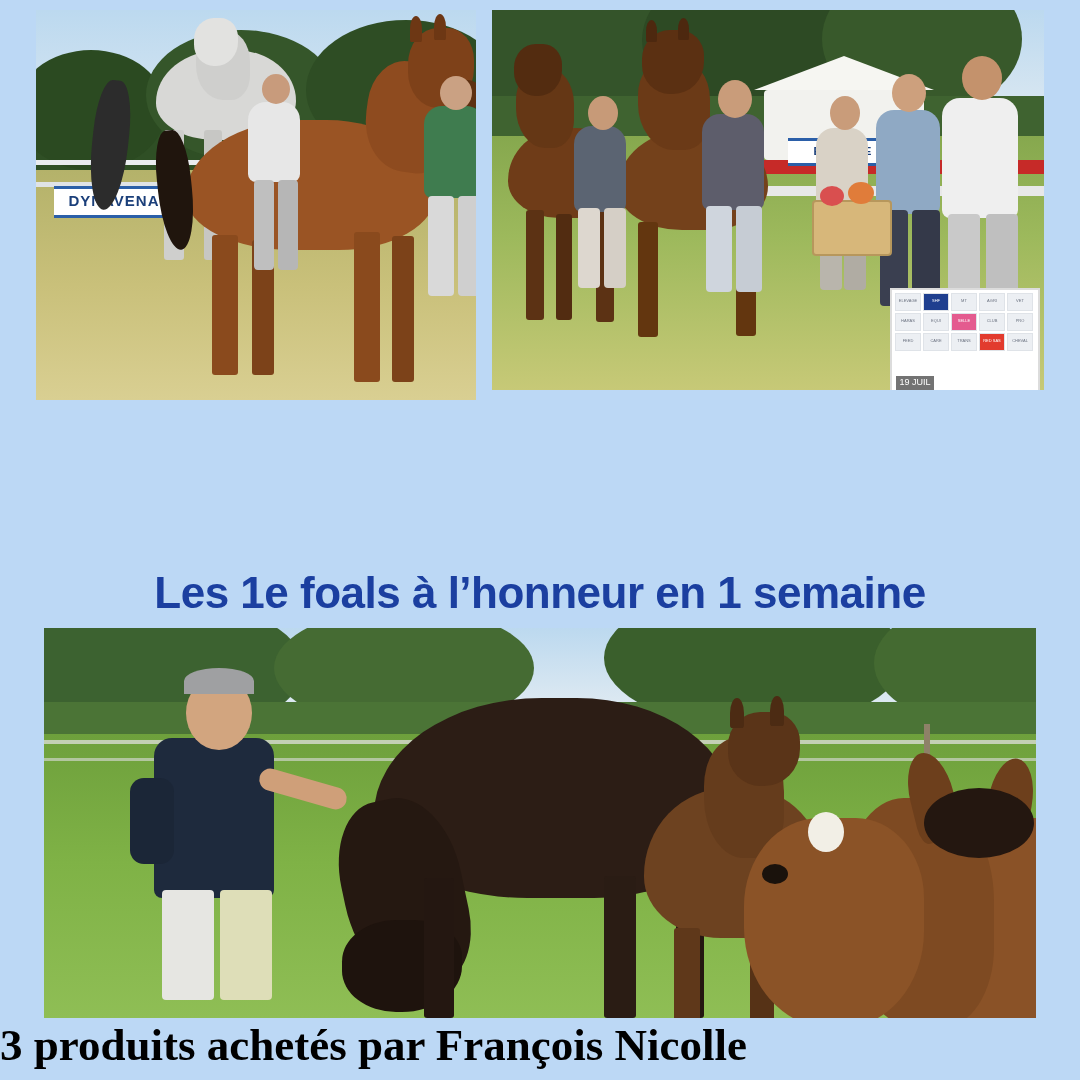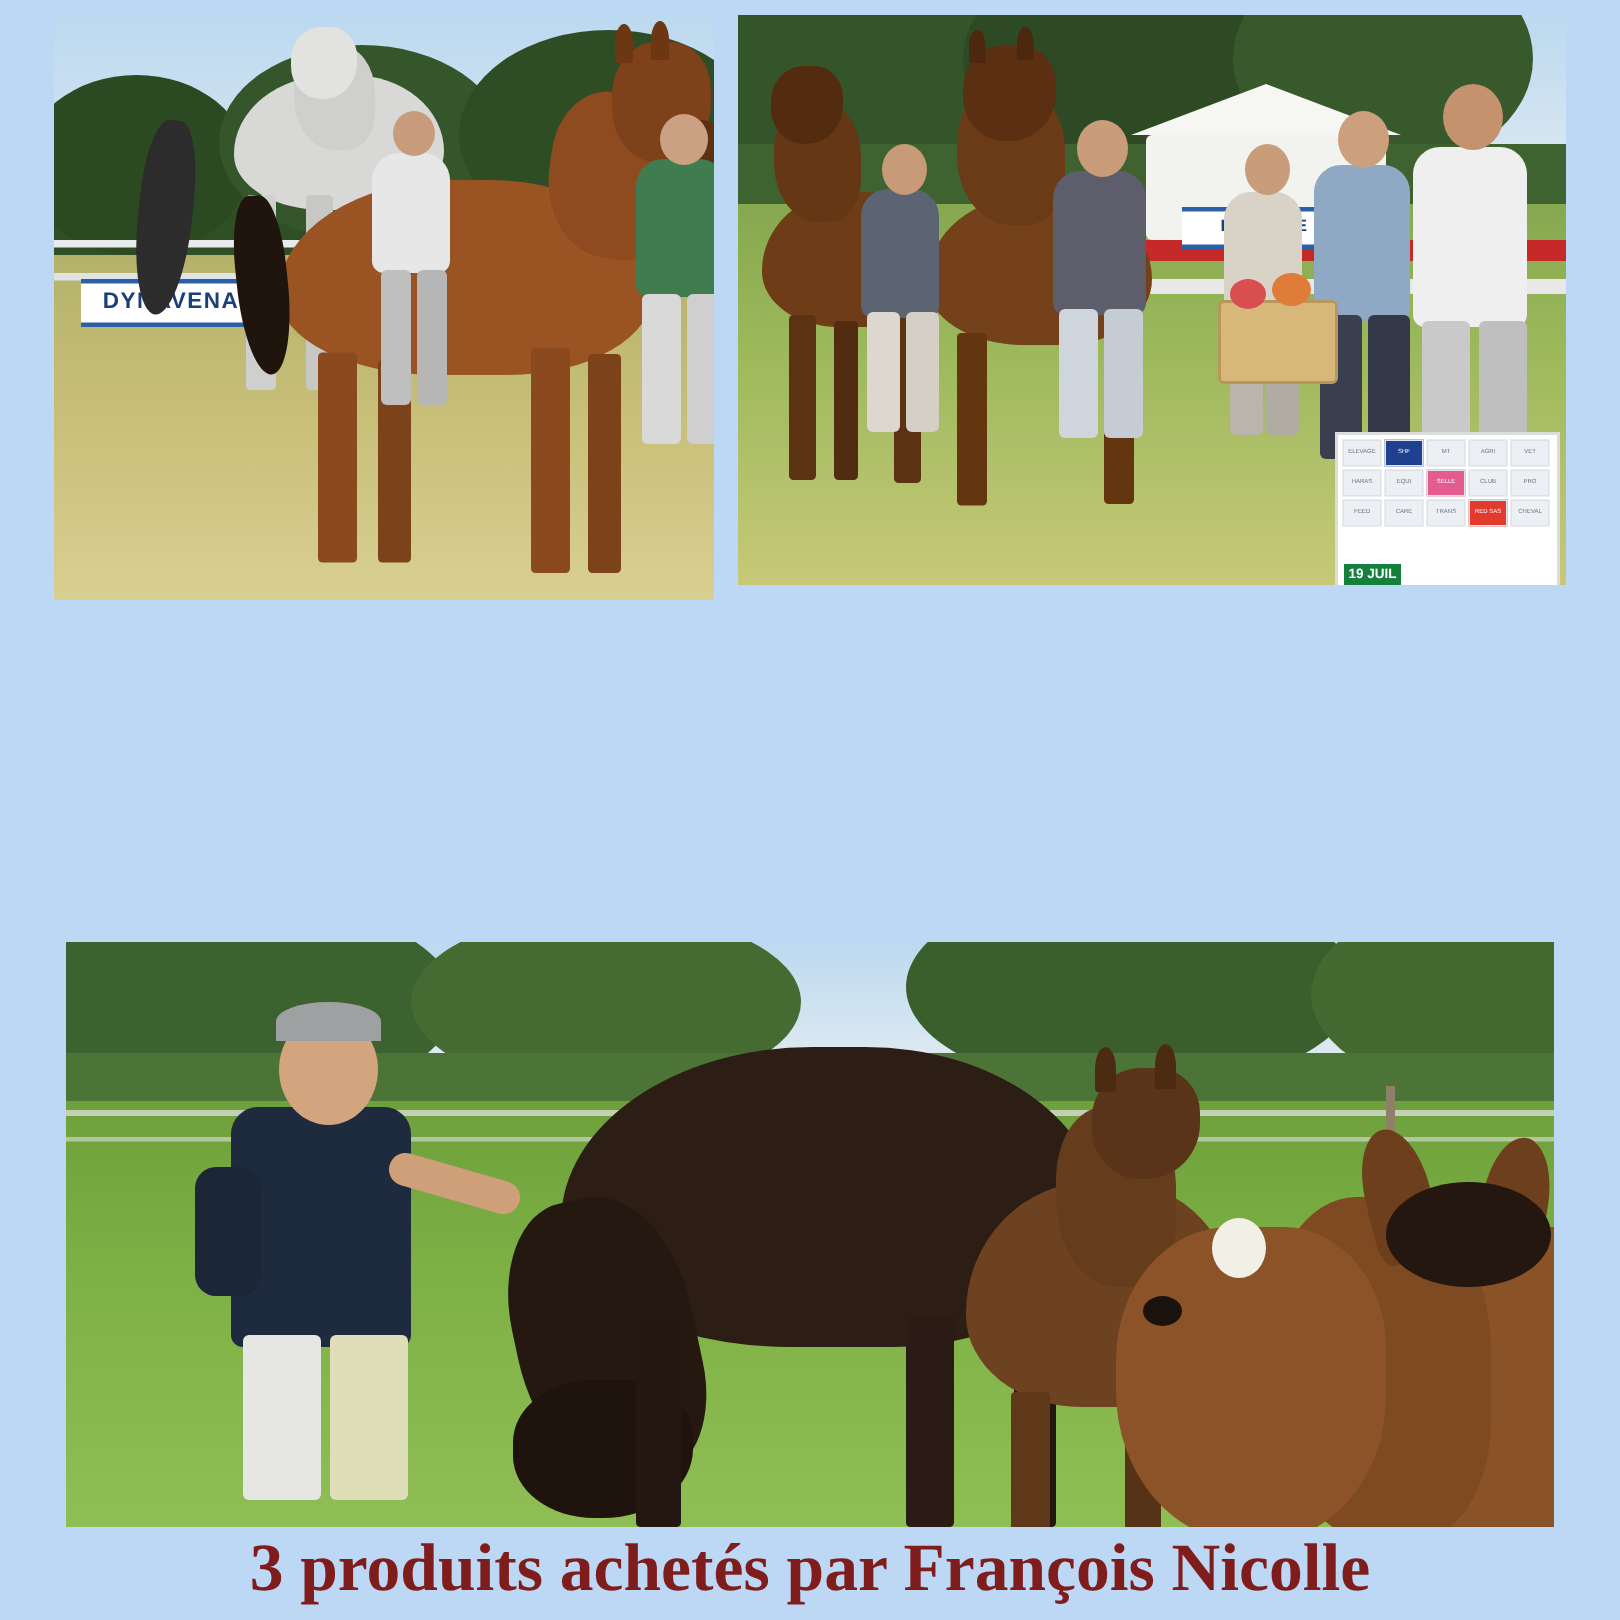--- a/index.html
+++ b/index.html
@@ -146,24 +146,24 @@
   }
   .sponsor-board .cell.red { background: #e23b2e; color: #fff; }
   .sponsor-board .cell.blue { background: #1f3f8f; color: #fff; }
   .sponsor-board .cell.pink { background: #e45b8f; color: #fff; }
   .board-badge {
     position: absolute;
     left: 4px;
     bottom: 4px;
     width: 38px;
     height: 26px;
-    background: #15803d;
+    background: #737373;
     color: #fff;
     font-size: 9px;
-    font-weight: bold;
+    font-weight: normal;
     text-align: center;
     line-height: 11px;
     padding-top: 1px;
     box-sizing: border-box;
   }
 
   
   .field-banner {
     position: absolute;
     background: #ffffff;
@@ -215,26 +215,26 @@
     font-size: 44px;
     line-height: 54px;
     color: #1b3fa0;
     letter-spacing: -0.5px;
   }
   .footer-text {
     position: absolute;
     left: 0;
     right: 0;
     bottom: 6px;
-    text-align: center;
+    text-align: left;
     font-family: "Liberation Serif", serif;
     font-weight: bold;
     font-size: 45px;
     line-height: 58px;
-    color: #7f1d1d;
+    color: #000000;
   }
 </style>
 </head>
 <body>
 
 <div class="poster">
 
   <div class="photo-topleft">
     <div class="sky" style="height:150px;"></div>
     <div class="treeline dark" style="top:92px;height:70px;"></div>
@@ -355,20 +355,21 @@
       <div class="cell red">RED SAS</div>
       <div class="cell">CHEVAL</div>
       <div class="board-badge">19 JUIL</div>
     </div>
   </div>
 
   <div class="headline-top">
   </div>
 
 
+  <div class="subtitle">Les 1e foals à l’honneur en 1 semaine</div>
 
   <div class="photo-bottom">
     <div class="sky" style="height:80px;"></div>
     <div class="blob" style="left:-40px;top:-30px;width:300px;height:140px;background:#3c6230;"></div>
     <div class="blob" style="left:230px;top:-20px;width:260px;height:120px;background:#456b33;"></div>
     <div class="blob" style="left:560px;top:-40px;width:300px;height:140px;background:#3a5f2c;"></div>
     <div class="blob" style="left:830px;top:-30px;width:230px;height:130px;background:#446a31;"></div>
     <div class="treeline" style="top:74px;height:34px;background:#4b7436;"></div>
     <div class="grass green" style="top:106px;"></div>
     <div style="position:absolute;left:0;top:112px;width:100%;height:4px;background:#d8dcd2;opacity:.8;"></div>

